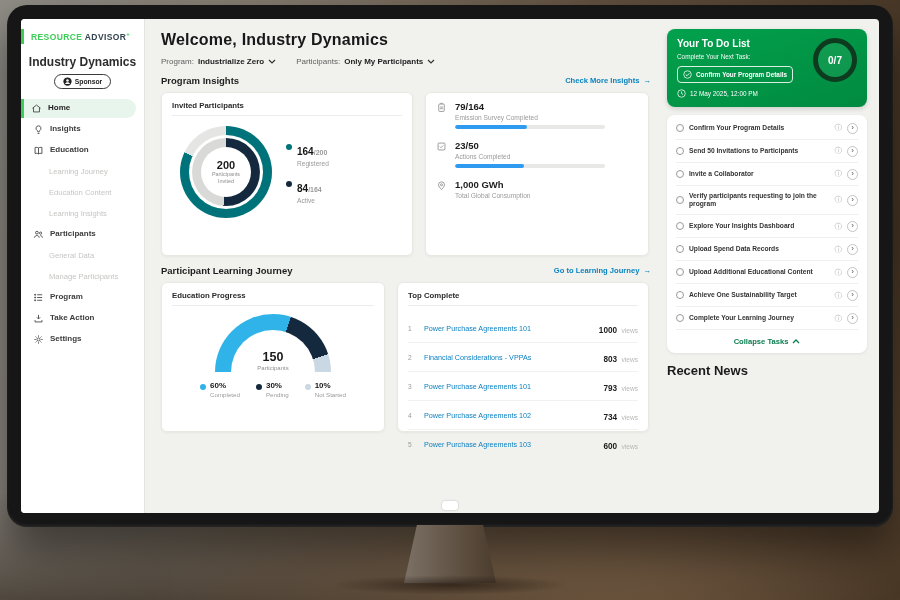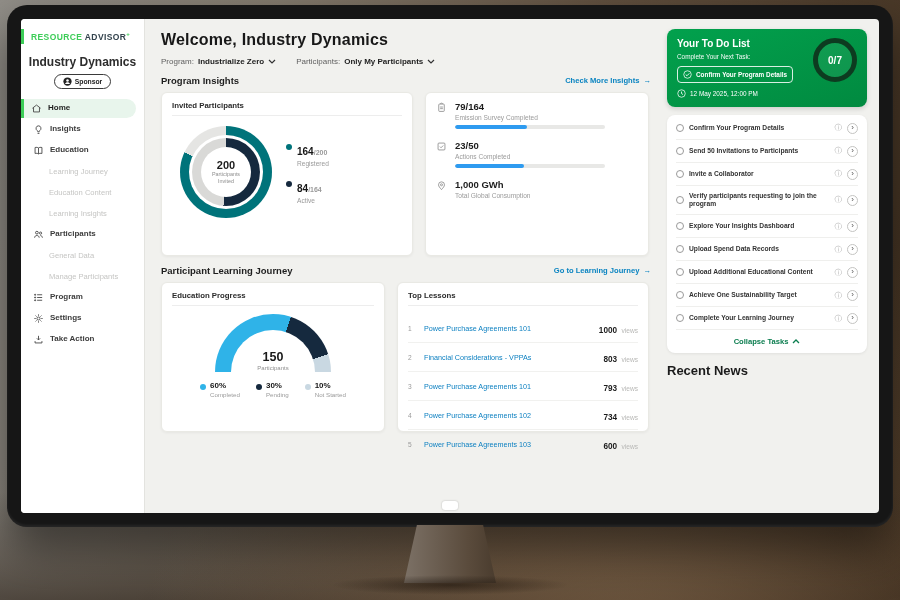--- a/index.html
+++ b/index.html
@@ -203,35 +203,35 @@
                   <circle cx="4.6" cy="6" r="1.2" fill="currentColor"></circle>
                   <circle cx="4.6" cy="12" r="1.2" fill="currentColor"></circle>
                   <circle cx="4.6" cy="18" r="1.2" fill="currentColor"></circle>
                 </svg>
               </span>
             <span class="nav-label">Program</span>
           </div>
           <div class="nav-item">
             <span class="nav-icon">
                 <svg viewBox="0 0 24 24" fill="none" stroke="currentColor" stroke-width="2">
-                  <circle cx="12" cy="12" r="3.3"></circle>
-                  <path d="M12 3 V6 M12 18 V21 M3 12 H6 M18 12 H21 M5.6 5.6 L7.8 7.8 M16.2 16.2 L18.4 18.4 M5.6 18.4 L7.8 16.2 M16.2 7.8 L18.4 5.6"></path>
-                </svg>
-              </span>
-            <span class="nav-label">Settings</span>
-          </div>
-          <div class="nav-item">
-            <span class="nav-icon">
-                <svg viewBox="0 0 24 24" fill="none" stroke="currentColor" stroke-width="2">
                   <path d="M12 4 V13"></path>
                   <path d="M8.5 9.5 L12 13 L15.5 9.5"></path>
                   <path d="M4.5 15.5 V19.5 H19.5 V15.5"></path>
                 </svg>
               </span>
             <span class="nav-label">Take Action</span>
+          </div>
+          <div class="nav-item">
+            <span class="nav-icon">
+                <svg viewBox="0 0 24 24" fill="none" stroke="currentColor" stroke-width="2">
+                  <circle cx="12" cy="12" r="3.3"></circle>
+                  <path d="M12 3 V6 M12 18 V21 M3 12 H6 M18 12 H21 M5.6 5.6 L7.8 7.8 M16.2 16.2 L18.4 18.4 M5.6 18.4 L7.8 16.2 M16.2 7.8 L18.4 5.6"></path>
+                </svg>
+              </span>
+            <span class="nav-label">Settings</span>
           </div>
         </nav>
       </aside>
 
       <main class="main">
         <h1 class="welcome">Welcome, Industry Dynamics</h1>
 
         <div class="filters">
           <div class="filter">
             <span class="f-label">Program:</span>
@@ -382,21 +382,21 @@
                   <div>
                       <div class="gl-val">10%</div>
                       <div class="gl-label">Not Started</div>
                     </div>
                 </div>
               </div>
             </div>
           </div>
 
           <div class="card card-lessons">
-            <div class="card-title">Top Lessons</div>
+            <div class="card-title">Top Complete</div>
             <div class="lesson-row">
               <span class="l-rank">1</span>
               <a class="l-title">Power Purchase Agreements 101</a>
               <span class="l-views"><b>1000</b> <span class="w">views</span></span>
             </div>
             <div class="lesson-row">
               <span class="l-rank">2</span>
               <a class="l-title">Financial Considerations - VPPAs</a>
               <span class="l-views"><b>803</b> <span class="w">views</span></span>
             </div>

